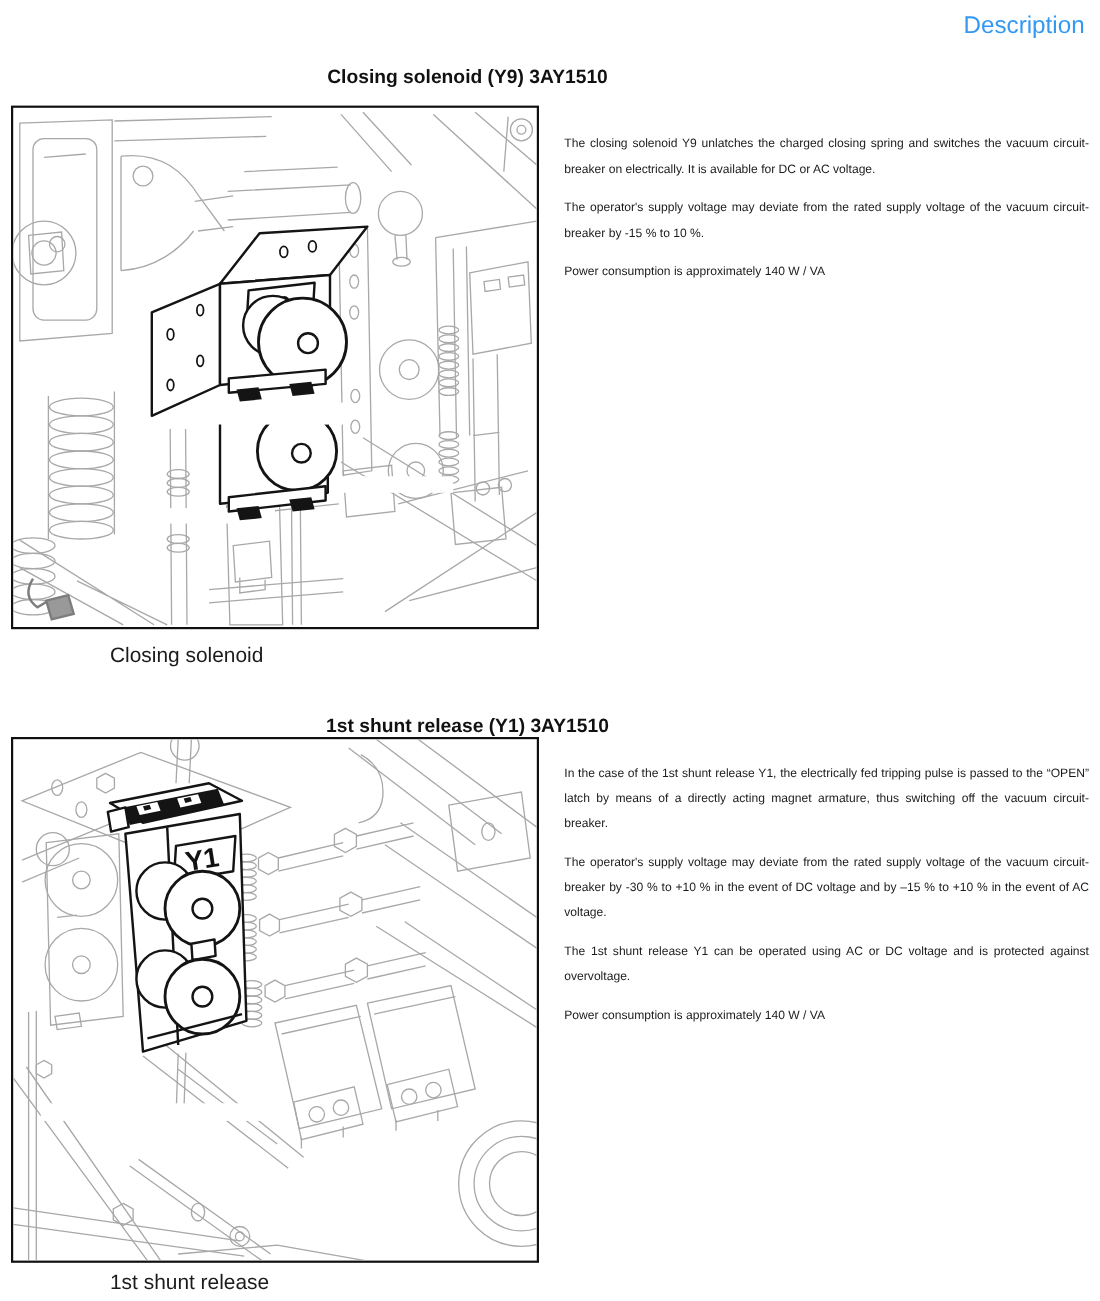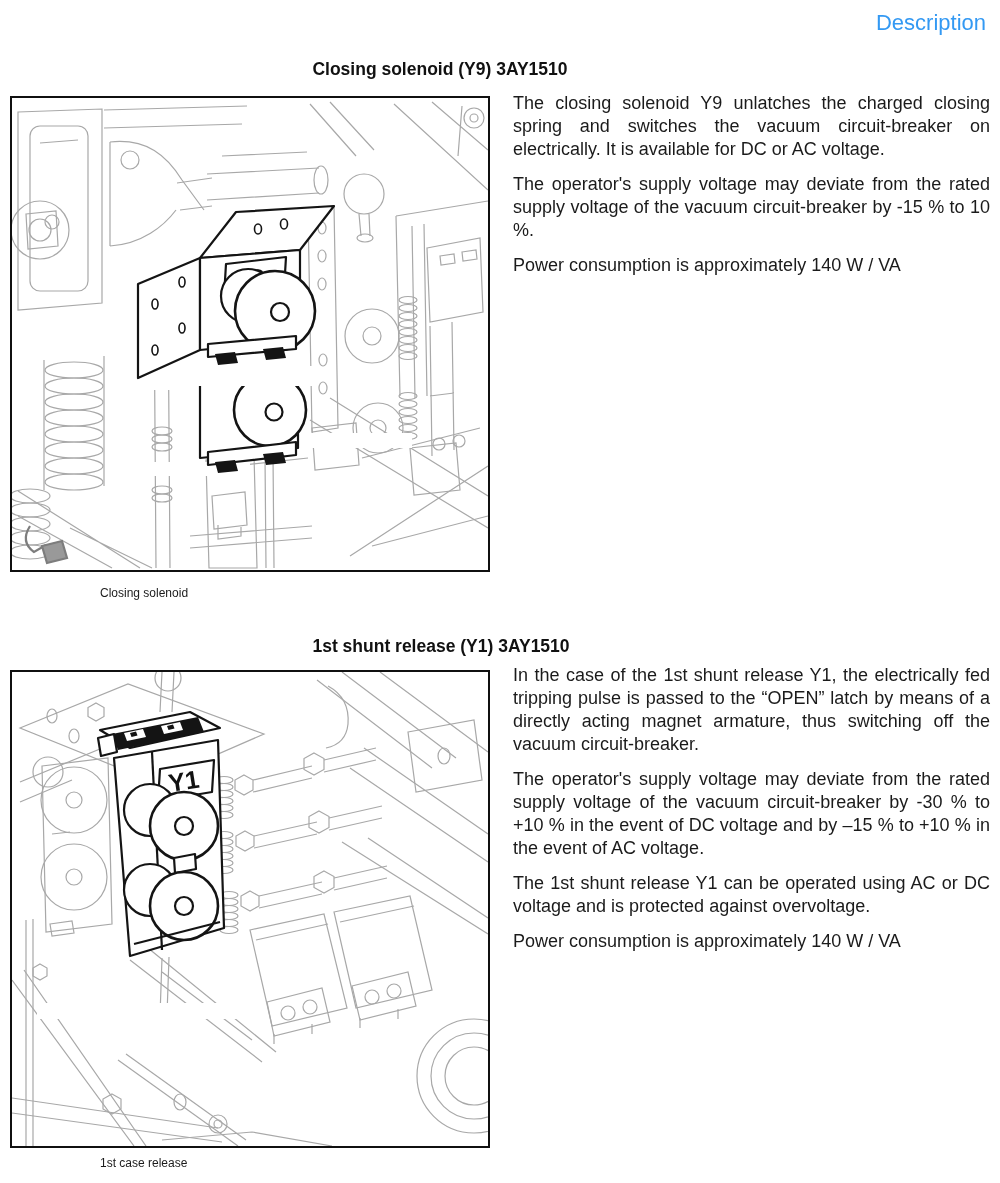--- a/index.html
+++ b/index.html
@@ -1,29 +1,29 @@
 <!DOCTYPE html>
 <html><head>
 <meta charset="utf-8">
 <style>
   html,body{margin:0;padding:0;background:#fff;}
   body{width:1000px;height:1183px;position:relative;font-family:"Liberation Sans",sans-serif;color:#1b1b1b;overflow:hidden;}
   .page-header{position:absolute;top:10px;right:14px;font-size:22px;font-weight:normal;color:#3399F3;}
   .section-title{position:absolute;left:0;width:850px;text-align:center;font-size:17.5px;font-weight:bold;color:#111;}
-  .title-1{top:59px;margin-left:15px;}
-  .title-2{top:636px;padding-left:16px;}
+  .title-1{top:59px;}
+  .title-2{top:649px;}
   .figure{position:absolute;left:10px;border:2px solid #101010;background:#fff;overflow:hidden;}
   .figure-1{top:96px;width:476px;height:472px;}
   .figure-2{top:670px;width:476px;height:474px;}
   .figure svg{display:block;width:100%;height:100%;}
-  .text-col{position:absolute;left:513px;width:477px;text-align:justify;font-size:18px;line-height:23px;}
+  .text-col{position:absolute;left:513px;width:477px;text-align:justify;font-size:11px;line-height:23px;margin-top:28px;}
   .col-1{top:92px;}
   .col-2{top:664px;}
   .text-col p{margin:0 0 12px 0;}
-  .caption{position:absolute;left:100px;font-size:12px;color:#1b1b1b;}
+  .caption{position:absolute;left:100px;font-size:19px;color:#1b1b1b;}
   .caption-1{top:586px;}
   .caption-2{top:1156px;}
   .bg{stroke:#a8a8a8;fill:none;stroke-width:1.2;}
   .bgd{stroke:#7d7d7d;fill:none;stroke-width:2.2;}
   .blk{stroke:#141414;fill:none;stroke-width:2.2;stroke-linejoin:round;}
   .blkf{stroke:#141414;fill:#ffffff;stroke-width:2.2;stroke-linejoin:round;}
   .blkf2{stroke:#141414;fill:#ffffff;stroke-width:2.6;stroke-linejoin:round;}
   .blkt{stroke:#141414;fill:#ffffff;stroke-width:1.6;}
   .fillb{fill:#141414;stroke:none;}
   .erase{fill:#ffffff;stroke:none;}
@@ -277,13 +277,13 @@
   </svg>
 </div>
 
 <div class="text-col col-2">
   <p>In the case of the 1st shunt release Y1, the electrically fed tripping pulse is passed to the “OPEN” latch by means of a directly acting magnet armature, thus switching off the vacuum circuit-breaker.</p>
   <p>The operator's supply voltage may deviate from the rated supply voltage of the vacuum circuit-breaker by -30 % to +10 % in the event of DC voltage and by –15 % to +10 % in the event of AC voltage.</p>
   <p>The 1st shunt release Y1 can be operated using AC or DC voltage and is protected against overvoltage.</p>
   <p>Power consumption is approximately 140 W / VA</p>
 </div>
 
-<div class="caption caption-2">1st case release</div>
+<div class="caption caption-2">1st shunt release</div>
 
 </body></html>

